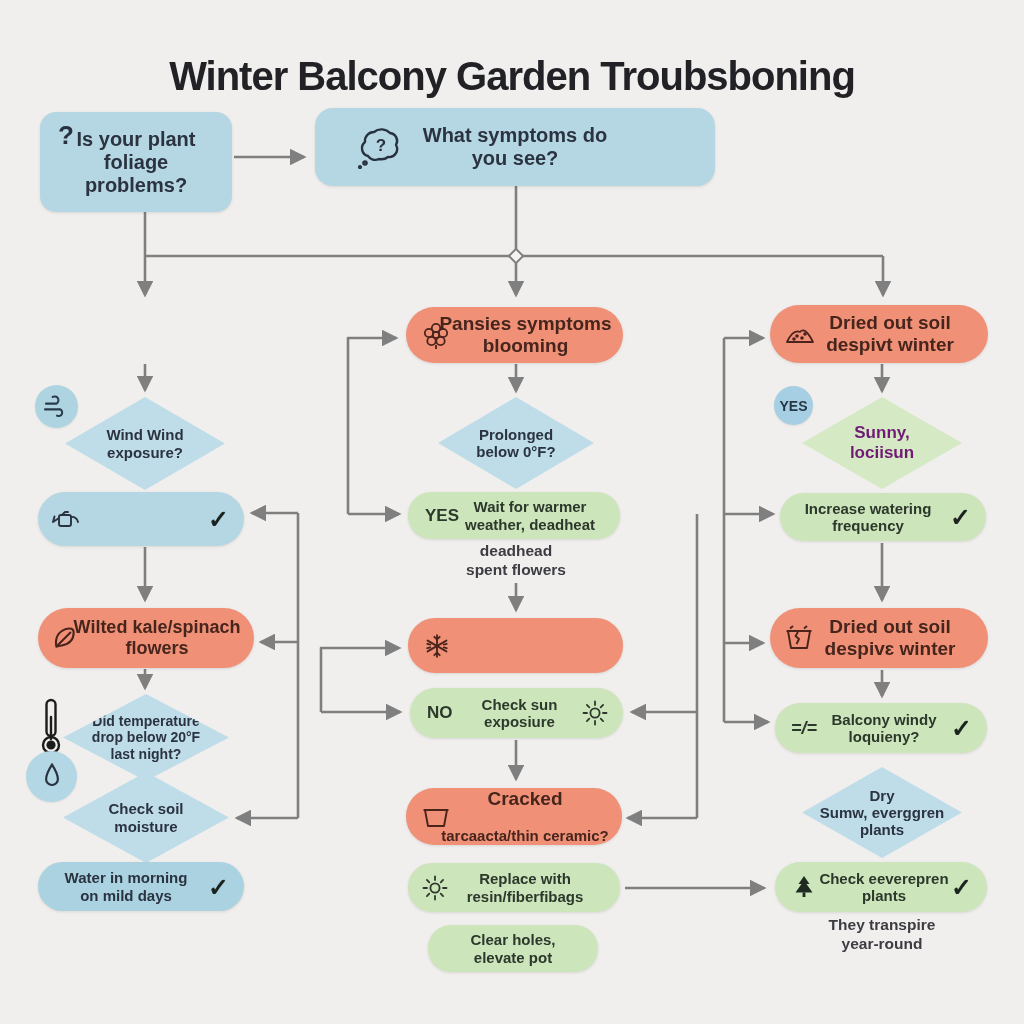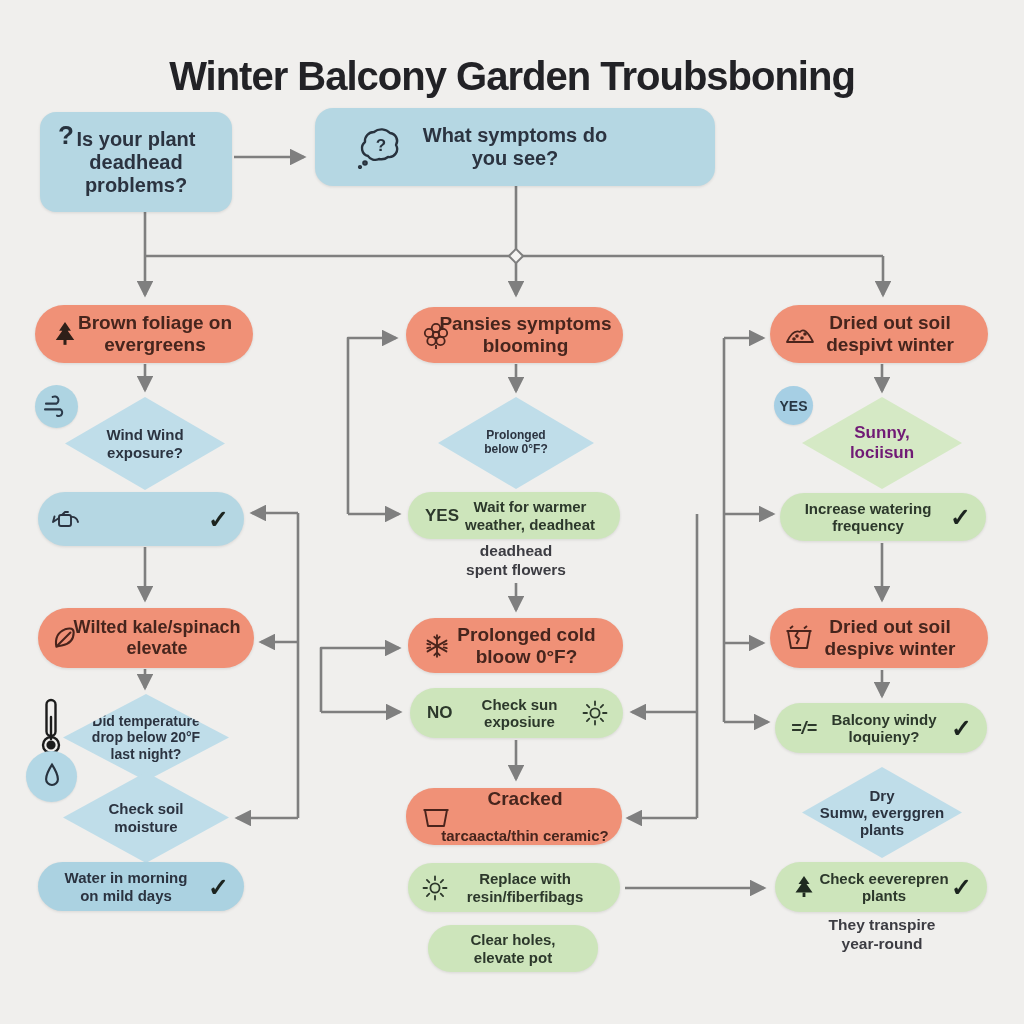--- a/index.html
+++ b/index.html
@@ -75,47 +75,37 @@
       <line x1="697" y1="514" x2="697" y2="818"></line>
       <line x1="697" y1="712" x2="632" y2="712" marker-end="url(#ah)"></line>
       <line x1="697" y1="818" x2="628" y2="818" marker-end="url(#ah)"></line>
       <line x1="625" y1="888" x2="764" y2="888" marker-end="url(#ah)"></line>
     </g>
   </svg>
 
   <div class="box blue" style="left:40px;top:112px;width:192px;height:100px;border-radius:16px;font-size:20px;">
     <span class="qmark">?</span>
     <span class="label">Is your plant
-deadhead
+foliage
 problems?</span>
   </div>
 
   <div class="box blue" style="left:315px;top:108px;width:400px;height:78px;border-radius:18px;font-size:20px;">
     <span class="icon-abs" style="left:40px;">
       <svg width="52" height="44" viewBox="0 0 52 44" fill="none" stroke="#27323e" stroke-width="2.4" stroke-linejoin="round" stroke-linecap="round">
         <path d="M24,34 a8,7 0 0 1 -11,-3 a8,8 0 0 1 -3,-14 a9,9 0 0 1 9,-10 a11,10 0 0 1 16,1 a8,8 0 0 1 6,12 a8,8 0 0 1 -8,12 a10,9 0 0 1 -9,2 z"></path>
         <circle cx="10" cy="38" r="1.6"></circle>
           <circle cx="5" cy="42" r="0.9"></circle>
         <text x="26" y="26" font-size="17" font-weight="bold" fill="#27323e" stroke="none" text-anchor="middle">?</text>
       </svg>
     </span>
     <span class="label">What symptoms do
 you see?</span>
   </div>
 
-  <div class="box red pl30" style="left:35px;top:305px;width:218px;height:58px;border-radius:29px;font-size:19px;">
-    <span class="icon-abs" style="left:17px;">
-      <svg width="26" height="28" viewBox="0 0 24 24">
-          <path d="M12,1 L17.5,9 H14.5 L20.5,17.5 H3.5 L9.5,9 H6.5 Z" fill="#2f1f18"></path>
-          <rect x="10.6" y="17.5" width="2.8" height="4.5" fill="#2f1f18"></rect>
-        </svg>
-    </span>
-    <span class="label">Brown foliage on
-evergreens</span>
-  </div>
 
   <div class="circle" style="left:35px;top:385px;width:43px;height:43px;background:#aed4e2;">
     <svg width="27" height="23" viewBox="0 0 28 24" fill="none" stroke="#2b3a4a" stroke-width="2.1" stroke-linecap="round">
       <path d="M3,9 h11 a4,4 0 1 0 -4,-7"></path>
       <path d="M2,15 h16 a3.5,3.5 0 1 1 -3.5,6.5"></path>
     </svg>
   </div>
   <div class="diamond bdia" style="left:65px;top:397px;width:160px;height:93px;font-size:15px;">
     <span class="label">Wind Wind
 exposure?</span>
@@ -134,21 +124,21 @@
   </div>
 
   <div class="box red pl30" style="left:38px;top:608px;width:216px;height:60px;border-radius:30px;font-size:18px;">
     <span class="icon-abs" style="left:14px;">
       <svg width="26" height="26" viewBox="0 0 24 24" fill="none" stroke="#4a241c" stroke-width="1.9" stroke-linejoin="round" stroke-linecap="round">
         <path d="M4,20 Q2,8 12,4 Q20,1.5 20,7 Q20,17 9,19 Q6,19.5 4,20 z"></path>
         <path d="M5,19 Q11,13 17,7"></path>
       </svg>
     </span>
     <span class="label">Wilted kale/spinach
-elevate</span>
+flowers</span>
   </div>
 
   <span style="position:absolute;left:38px;top:697px;">
     <svg width="26" height="60" viewBox="0 0 26 60" fill="none" stroke="#1c1c1c" stroke-width="2.4" stroke-linecap="round">
       <rect x="8.5" y="3" width="9" height="36" rx="4.5"></rect>
       <circle cx="13" cy="48" r="8"></circle>
       <line x1="13" y1="20" x2="13" y2="42"></line>
       <circle cx="13" cy="48" r="3.4" fill="#1c1c1c"></circle>
     </svg>
   </span>
@@ -183,21 +173,21 @@
           <circle cx="9.5" cy="20" r="4.2"></circle>
           <circle cx="7" cy="12" r="4.2"></circle>
           <circle cx="14" cy="14" r="3.2"></circle>
         <line x1="14" y1="24" x2="14" y2="28"></line>
       </svg>
     </span>
     <span class="label">Pansies symptoms
 blooming</span>
   </div>
 
-  <div class="diamond bdia" style="left:438px;top:397px;width:156px;height:92px;font-size:12px;">
+  <div class="diamond bdia" style="left:438px;top:397px;width:156px;height:92px;font-size:15px;">
     <span class="label">Prolonged
 below 0°F?</span>
   </div>
 
   <div class="box green pl40" style="left:408px;top:492px;width:212px;height:47px;border-radius:23px;font-size:15px;">
     <span class="badge-abs">YES</span>
     <span class="label">Wait for warmer
 weather, deadheat</span>
   </div>
 
@@ -206,22 +196,20 @@
 
   <div class="box red pl30" style="left:408px;top:618px;width:215px;height:55px;border-radius:27px;font-size:19px;">
     <span class="icon-abs" style="left:16px;">
       <svg width="26" height="26" viewBox="0 0 24 24" fill="none" stroke="#4a241c" stroke-width="1.7" stroke-linecap="round">
         <line x1="12" y1="2" x2="12" y2="22"></line>
           <line x1="3.3" y1="7" x2="20.7" y2="17"></line>
           <line x1="20.7" y1="7" x2="3.3" y2="17"></line>
         <path d="M9.5,3.5 L12,6 L14.5,3.5 M9.5,20.5 L12,18 L14.5,20.5 M3,10 L5.8,10.7 M3,14 L5.8,13.3 M21,10 L18.2,10.7 M21,14 L18.2,13.3"></path>
       </svg>
     </span>
-    <span class="label">Prolonged cold
-bloow 0°F?</span>
   </div>
 
   <div class="box green plr" style="left:410px;top:688px;width:213px;height:50px;border-radius:25px;font-size:15px;">
     <span class="badge-abs">NO</span>
     <span class="icon-right">
       <svg width="26" height="26" viewBox="0 0 26 26" fill="none" stroke="#2c382b" stroke-width="1.8" stroke-linecap="round">
         <circle cx="13" cy="13" r="4.6"></circle>
         <line x1="13" y1="1.5" x2="13" y2="5"></line>
           <line x1="13" y1="21" x2="13" y2="24.5"></line>
           <line x1="1.5" y1="13" x2="5" y2="13"></line>

